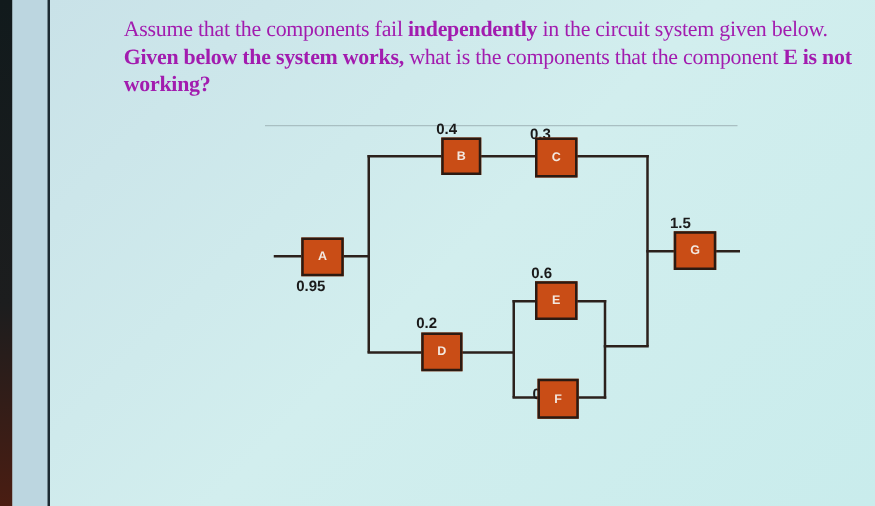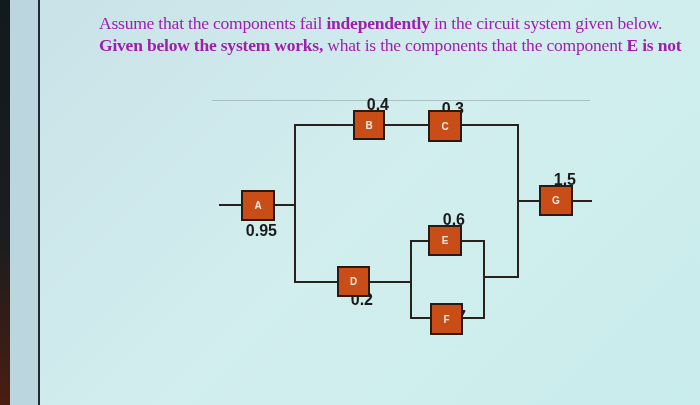--- a/index.html
+++ b/index.html
@@ -37,36 +37,37 @@
     .wire { position: absolute; background: #2b211c; }
     .comp {
       position: absolute; width: 32px; height: 30px;
       background: #c94d16; border: 2px solid #2b1a12;
       box-sizing: border-box;
       color: #f3e8e0; font-family: "Liberation Sans", sans-serif;
       font-size: 10px; font-weight: bold;
       display: flex; align-items: center; justify-content: center;
     }
     .prob {
-      position: absolute; width: 40px; text-align: right;
+      position: absolute; width: 40px; text-align: left;
       font-family: "Liberation Sans", sans-serif; font-weight: bold;
-      font-size: 16px; color: #1a1a1a;
+      font-size: 12px; color: #1a1a1a;
     }
   </style>
 </head>
 <body>
 
 <div class="edge-dark"></div>
 <div class="edge-strip"></div>
 <div class="edge-line"></div>
 <div class="page"></div>
 
 <div class="question">
   <span>Assume that the components fail </span><b>independently</b><span> in the circuit system given below.</span><br>
   <b>Given below the system works,</b><span> what is the components that the component </span><b>E is not</b><br>
+  <b>working?</b>
 </div>
 
 <div class="rule"></div>
 
 <div>
 
   <div class="wire" style="left:219px;top:204px;width:22px;height:2px;"></div>
 
   <div class="wire" style="left:274px;top:204px;width:21px;height:2px;"></div>
 
@@ -106,18 +107,18 @@
 
   <div class="prob" style="left:424px;top:100px;">0.3</div>
   <div class="comp" style="left:428px;top:110px;width:34px;height:32px;">C</div>
 
   <div class="prob" style="left:536px;top:171px;">1.5</div>
   <div class="comp" style="left:539px;top:185px;width:34px;height:31px;">G</div>
 
   <div class="prob" style="left:425px;top:211px;">0.6</div>
   <div class="comp" style="left:428px;top:225px;width:34px;height:31px;">E</div>
 
-  <div class="prob" style="left:333px;top:251px;margin-top:40px;">0.2</div>
+  <div class="prob" style="left:333px;top:251px;">0.2</div>
   <div class="comp" style="left:337px;top:266px;width:33px;height:31px;">D</div>
 
   <div class="prob" style="left:426px;top:288px;margin-top:20px;">0.7</div>
   <div class="comp" style="left:430px;top:303px;width:33px;height:32px;">F</div>
 </div>
 
 </body></html>

